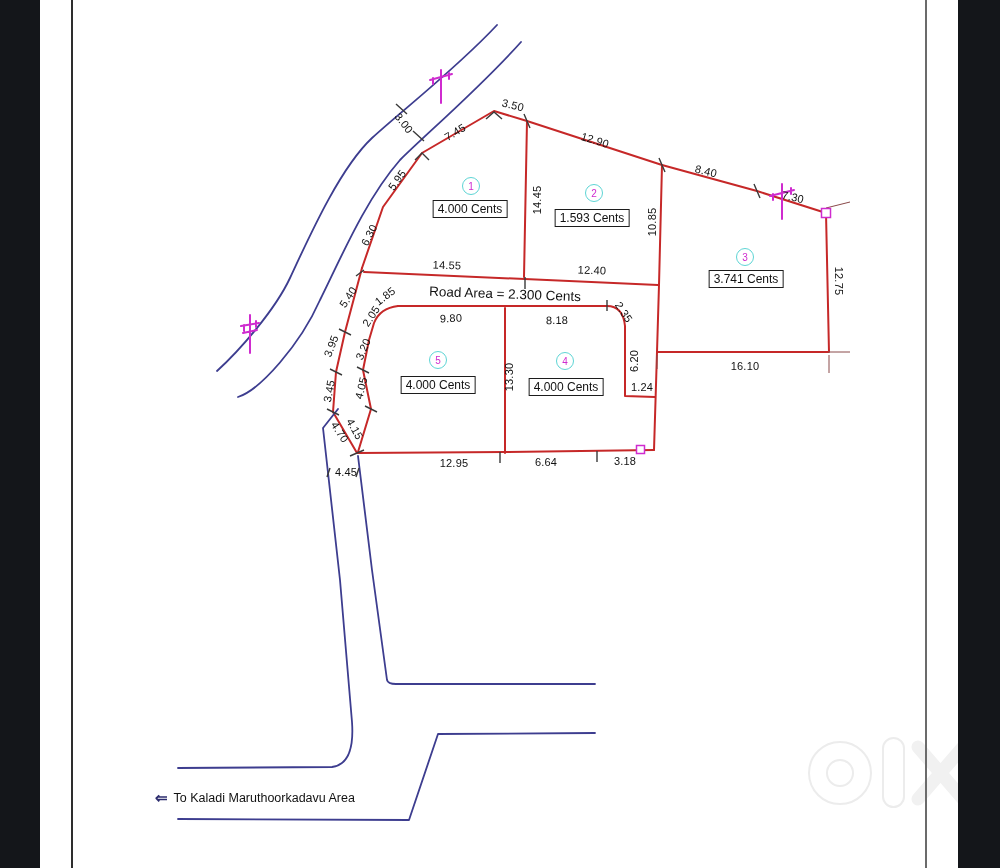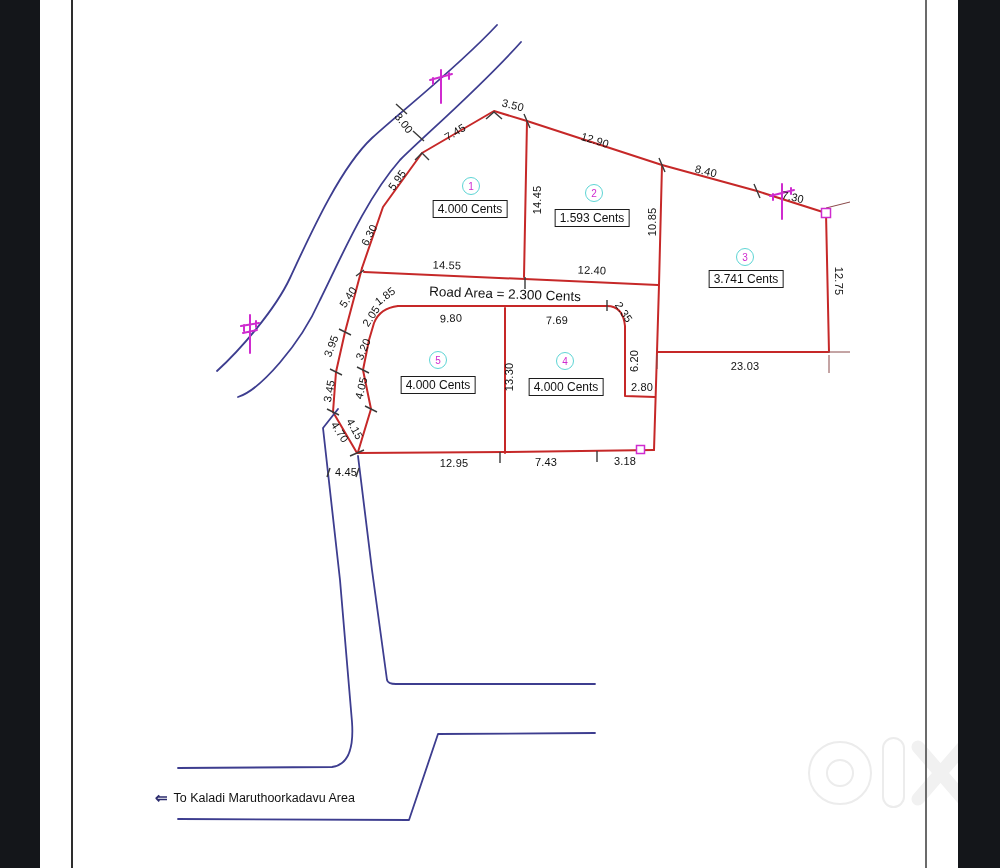--- a/index.html
+++ b/index.html
@@ -107,28 +107,28 @@
   <div class="dim" style="left:371px;top:316px;--r:-57deg">2.05</div>
   <div class="dim" style="left:363px;top:349px;--r:-66deg">3.20</div>
   <div class="dim" style="left:361px;top:388px;--r:-76deg">4.05</div>
   <div class="dim" style="left:355px;top:429px;--r:61deg">4.15</div>
   <div class="dim" style="left:537px;top:200px;--r:-90deg">14.45</div>
   <div class="dim" style="left:652px;top:222px;--r:-90deg">10.85</div>
   <div class="dim" style="left:839px;top:281px;--r:90deg">12.75</div>
   <div class="dim" style="left:447px;top:265px;--r:2deg">14.55</div>
   <div class="dim" style="left:592px;top:270px;--r:2deg">12.40</div>
   <div class="dim" style="left:451px;top:318px;--r:-2deg">9.80</div>
-  <div class="dim" style="left:557px;top:320px;--r:-1deg">7.69</div>
+  <div class="dim" style="left:557px;top:320px;--r:-1deg">8.18</div>
   <div class="dim" style="left:624px;top:312px;--r:56deg">2.35</div>
   <div class="dim" style="left:509px;top:377px;--r:-90deg">13.30</div>
   <div class="dim" style="left:634px;top:361px;--r:-90deg">6.20</div>
-  <div class="dim" style="left:642px;top:387px">2.80</div>
-  <div class="dim" style="left:745px;top:366px">23.03</div>
+  <div class="dim" style="left:642px;top:387px">1.24</div>
+  <div class="dim" style="left:745px;top:366px">16.10</div>
   <div class="dim" style="left:454px;top:463px">12.95</div>
-  <div class="dim" style="left:546px;top:462px">7.43</div>
+  <div class="dim" style="left:546px;top:462px">6.64</div>
   <div class="dim" style="left:625px;top:461px">3.18</div>
   <div class="dim" style="left:346px;top:472px">4.45</div>
 
   <div class="roadarea">Road Area = 2.300 Cents</div>
 
   <div class="pcircle" style="left:471px;top:186px">1</div>
   <div class="pbox" style="left:470px;top:209px">4.000 Cents</div>
   <div class="pcircle" style="left:594px;top:193px">2</div>
   <div class="pbox" style="left:592px;top:218px">1.593 Cents</div>
   <div class="pcircle" style="left:745px;top:257px">3</div>

